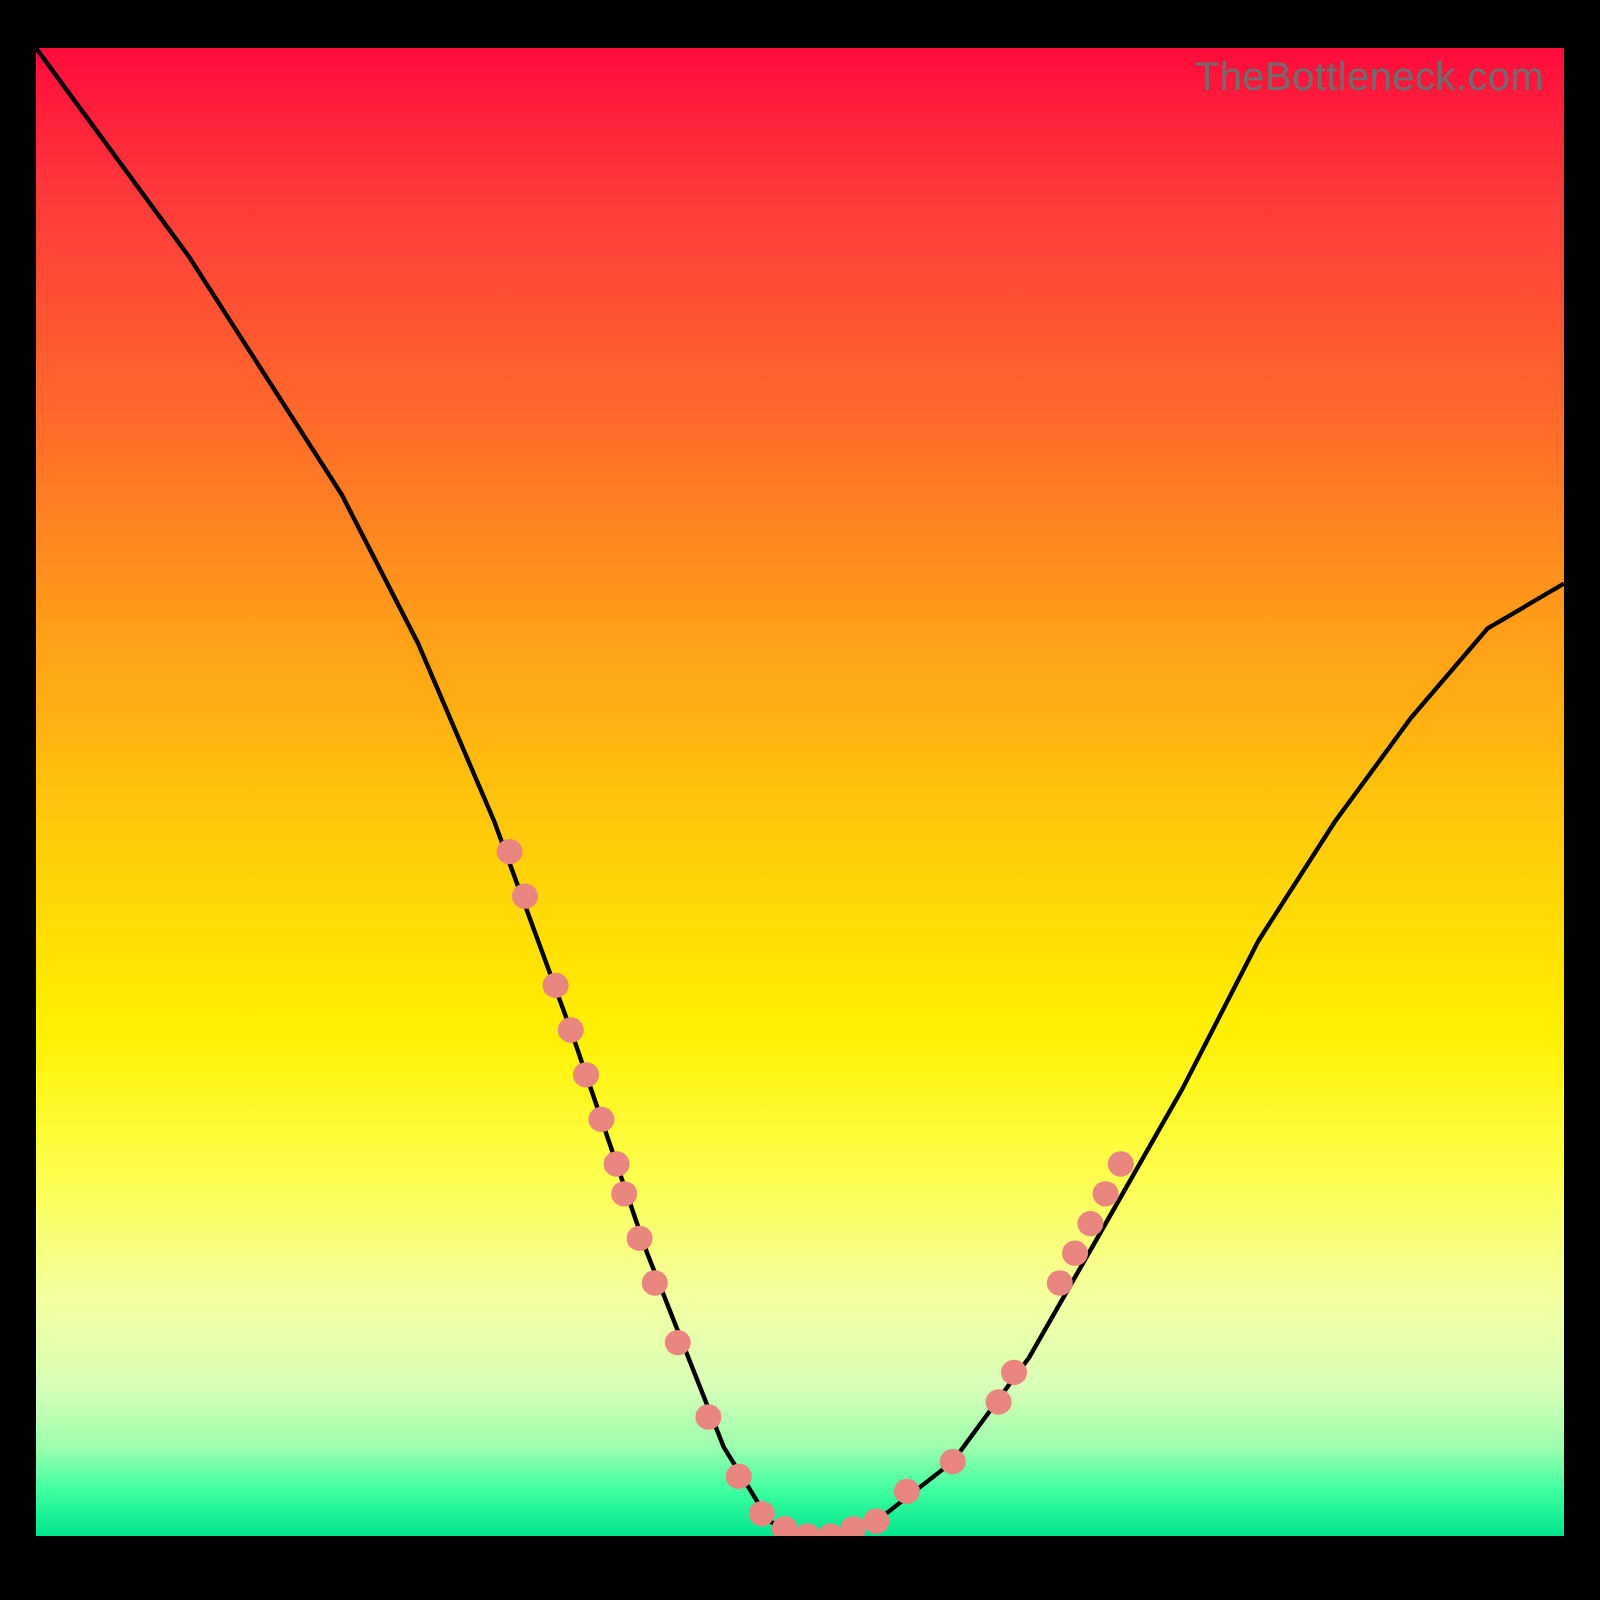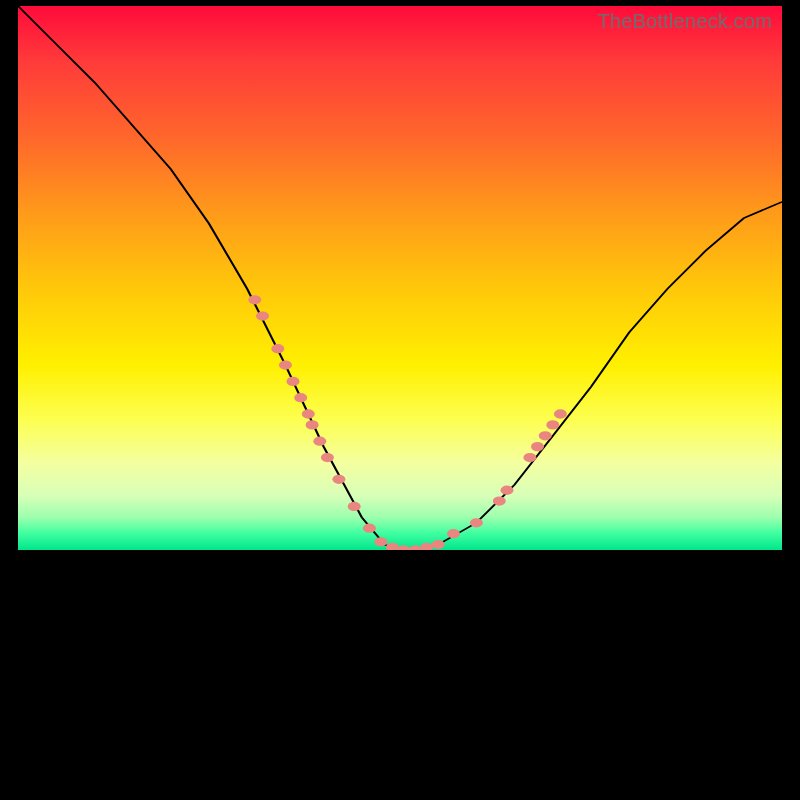--- a/index.html
+++ b/index.html
@@ -12,23 +12,23 @@
     font-family: Arial, Helvetica, sans-serif;
   }
   .frame {
     position: absolute;
     inset: 0;
     background: #000;
   }
   .plot {
     position: absolute;
     left: 18px;
-    top: 6px;
+    top: 24px;
     width: 764px;
-    height: 544px;
+    height: 744px;
     overflow: hidden;
   }
   .gradient {
     position: absolute;
     inset: 0;
     background: linear-gradient(to bottom,
       #ff0b3b 0%,
       #ff3a3a 10%,
       #ff6a2a 25%,
       #ff9a1a 38%,

